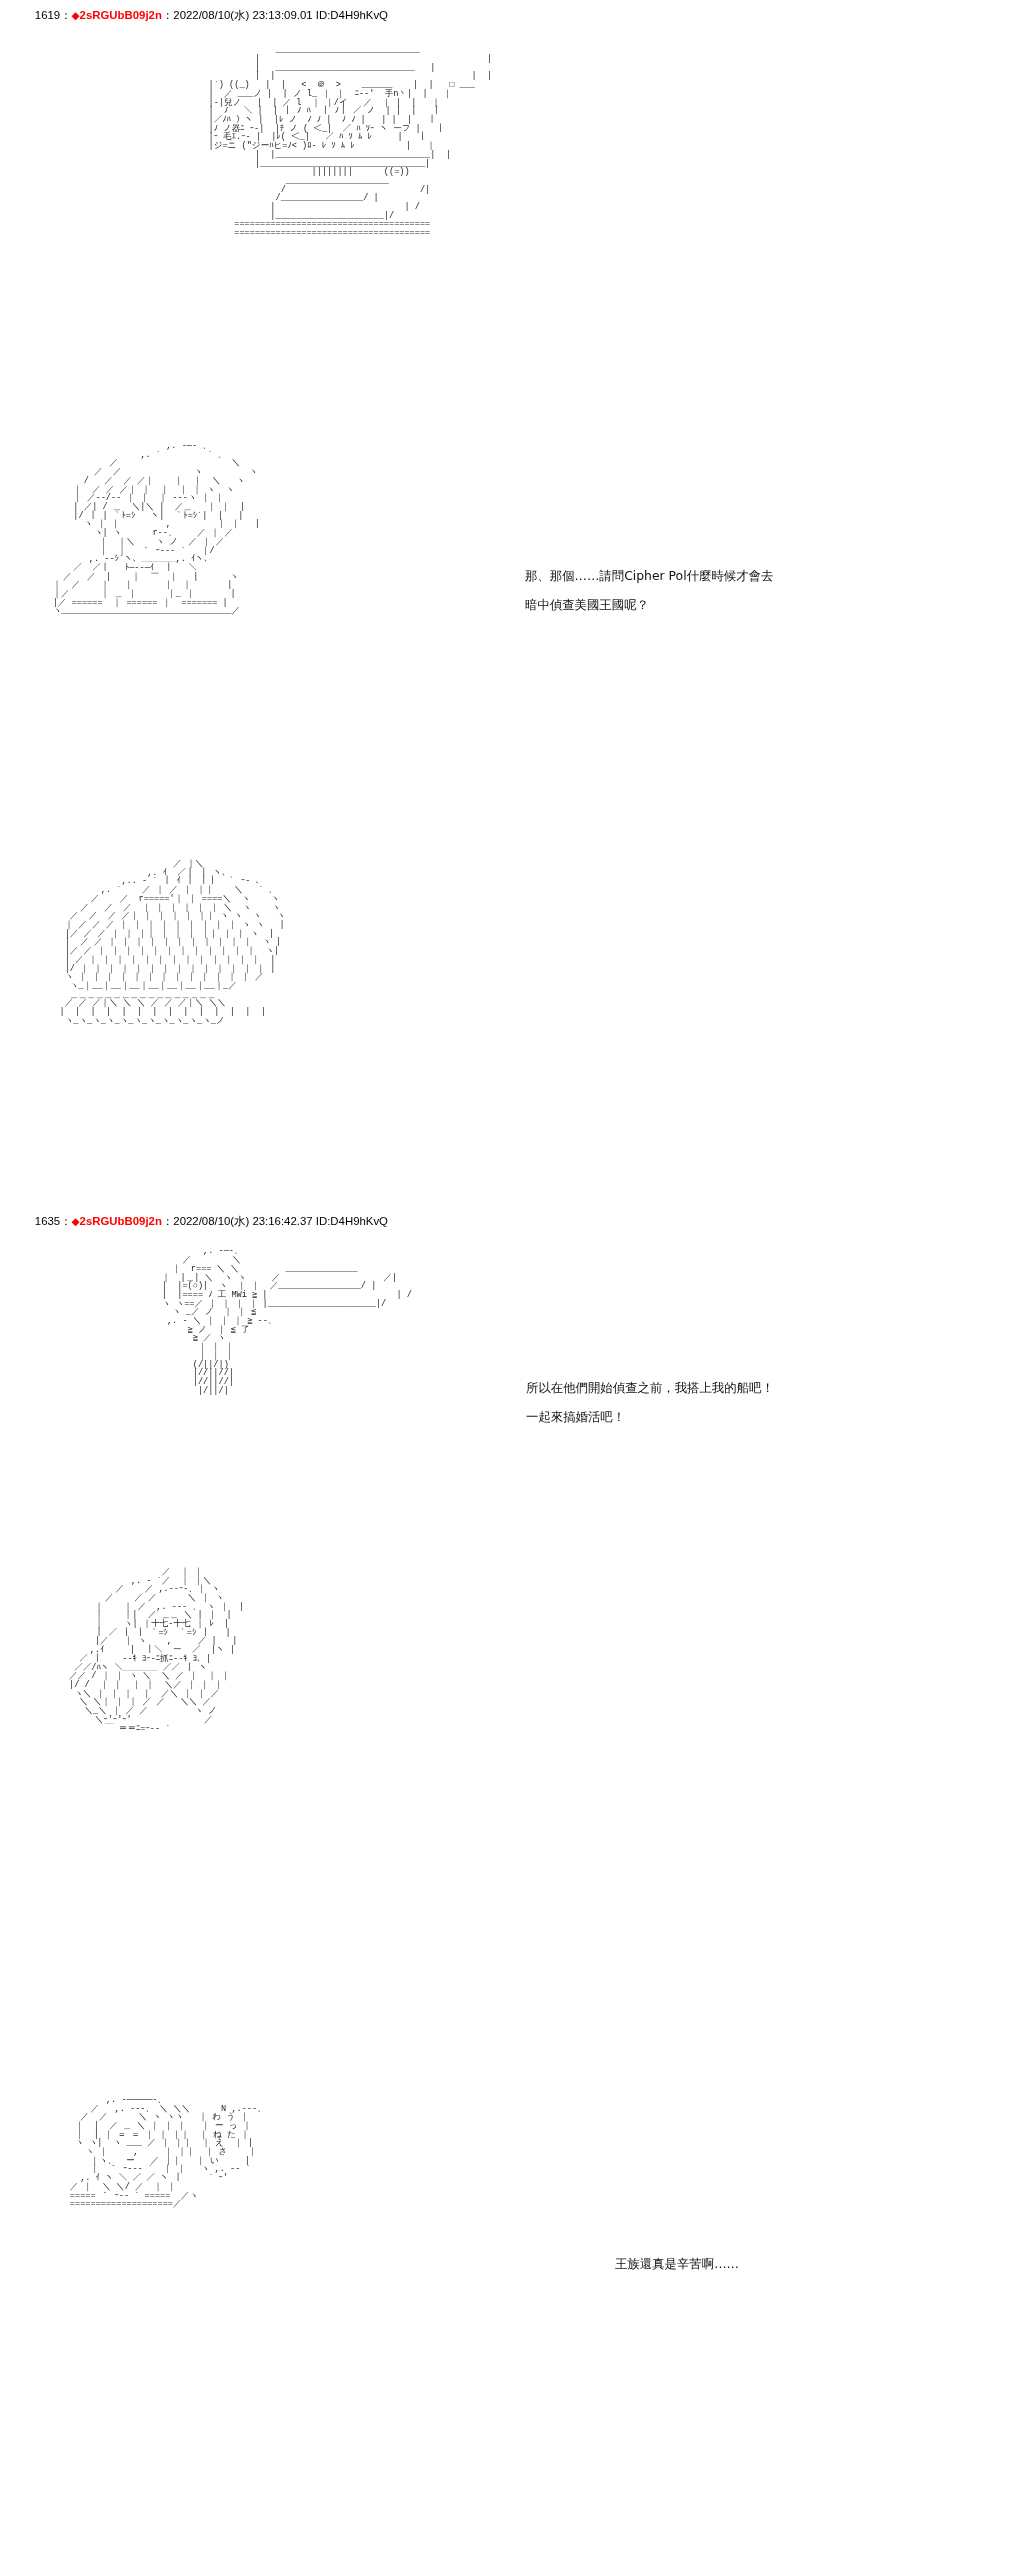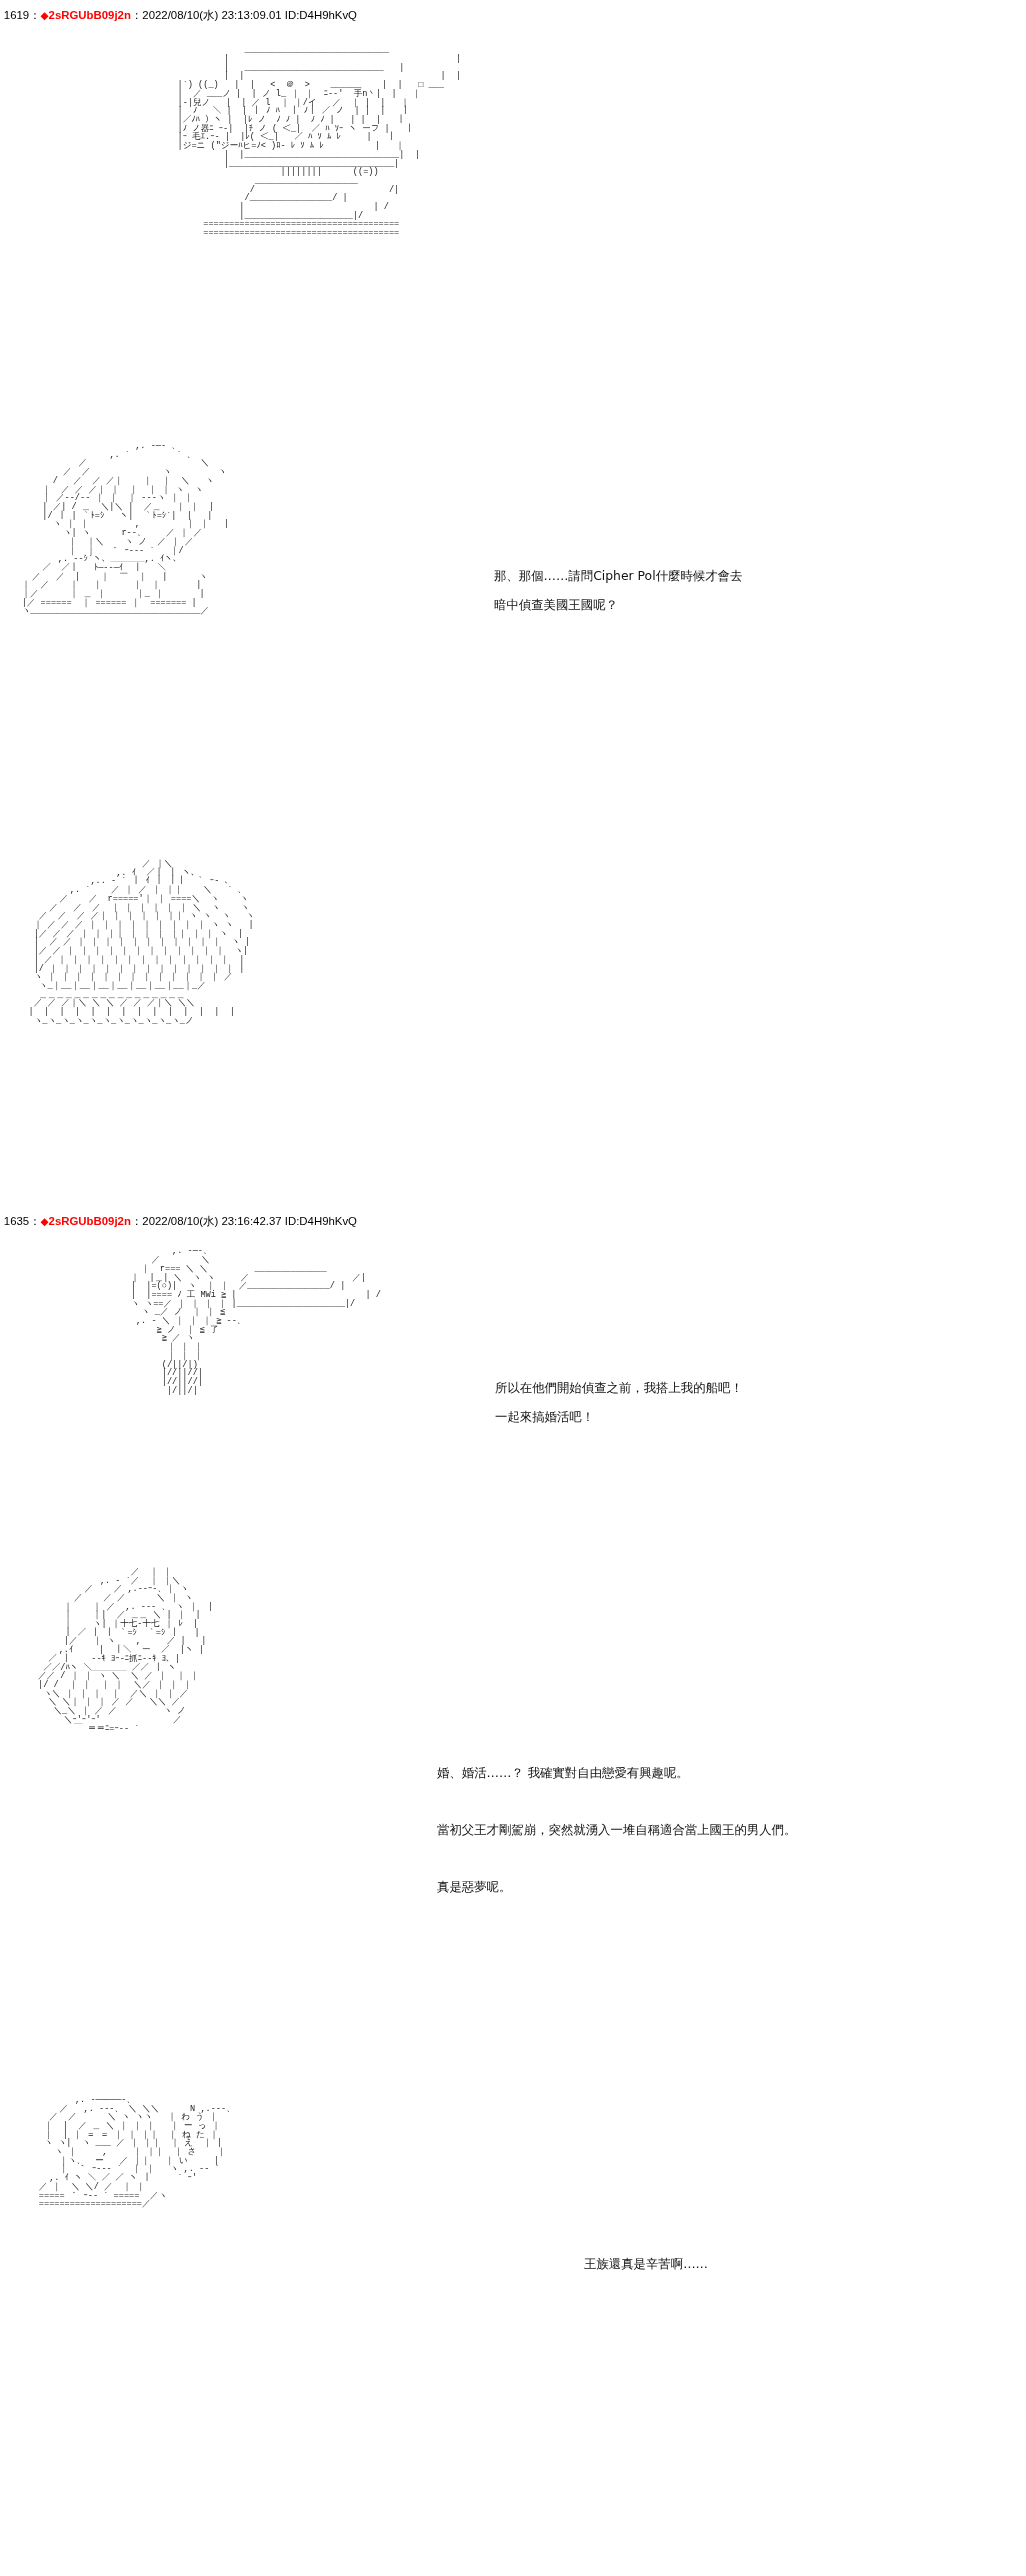--- a/index.html
+++ b/index.html
@@ -12,20 +12,21 @@
     min-height: 2576px;
     font-family: "Liberation Sans", sans-serif;
     color: #000000;
     position: relative;
   }
   .page {
     width: 941px;
     position: relative;
     padding-top: 5.7px;
     box-sizing: border-box;
+    padding-left: 31px;
   }
 
   
   .post-header {
     font-size: 11.4px;
     line-height: 15px;
     padding: 1.9px 0 1.9px 3.8px;
     white-space: nowrap;
     color: #000000;
   }
@@ -188,25 +189,20 @@
     ,.ｲ     |  ｜＼  ー  ／  |ヽ |
   ／ ｜    -‐ｷ ﾖｰ-ﾆ抓ﾆ-‐ｷ ﾖ、|
  ／／/ﾊヽ ＼＿＿＿＿ ／／ ｜ ヽ
 ／／ / ｜ ｜ ヽ ＼  ＼ ／ ｜  ｜ ｜
 |/ /  ｜ ｜  ｜ ｜  ＼／ ｜ ｜ ｜
  ヽ＼ ｜ ｜ ｜  ｜  ／＼ ｜ ｜ ／
   ＼ ＼｜ ｜ ｜ ／ ／   ＼＼ ／
    ＼_＼ ｜ ／ ／         ヽ ノ
      ＼ｰ'ｰ'ｰ'              ／
        ￣ ＝＝ﾆ=ｰ-‐ ´</pre>
-    <div class="speech" style="left:437px; top:200px;">婚、婚活……？ 我確實對自由戀愛有興趣呢。
-
-當初父王才剛駕崩，突然就湧入一堆自稱適合當上國王的男人們。
-
-真是惡夢呢。</div>
   </div>
 
   <div class="scene s6">
     <pre class="aa aa-pos" style="left:28.5px; top:0px;">         ,. -─────-、
       ／   ,. -‐-、 ＼ ＼＼      N ,.-‐-、
     ／  ／      ＼ ヽ ヽヽ   ｜ わ う ｜
    ｜  |  ／ ＿ ＼ ｜ ｜ ｜   ｜ ー っ ｜
    ｜  | ｜ ＝ ＝ ｜ ｜ ｜｜  ｜ ね た ｜
    ヽ ヽ|  ヽ ___ ／ ｜ ｜｜  ｜ え  ｜ |
      ヽ ｜     ,     ｜ ｜｜  ｜ さ    ｜

